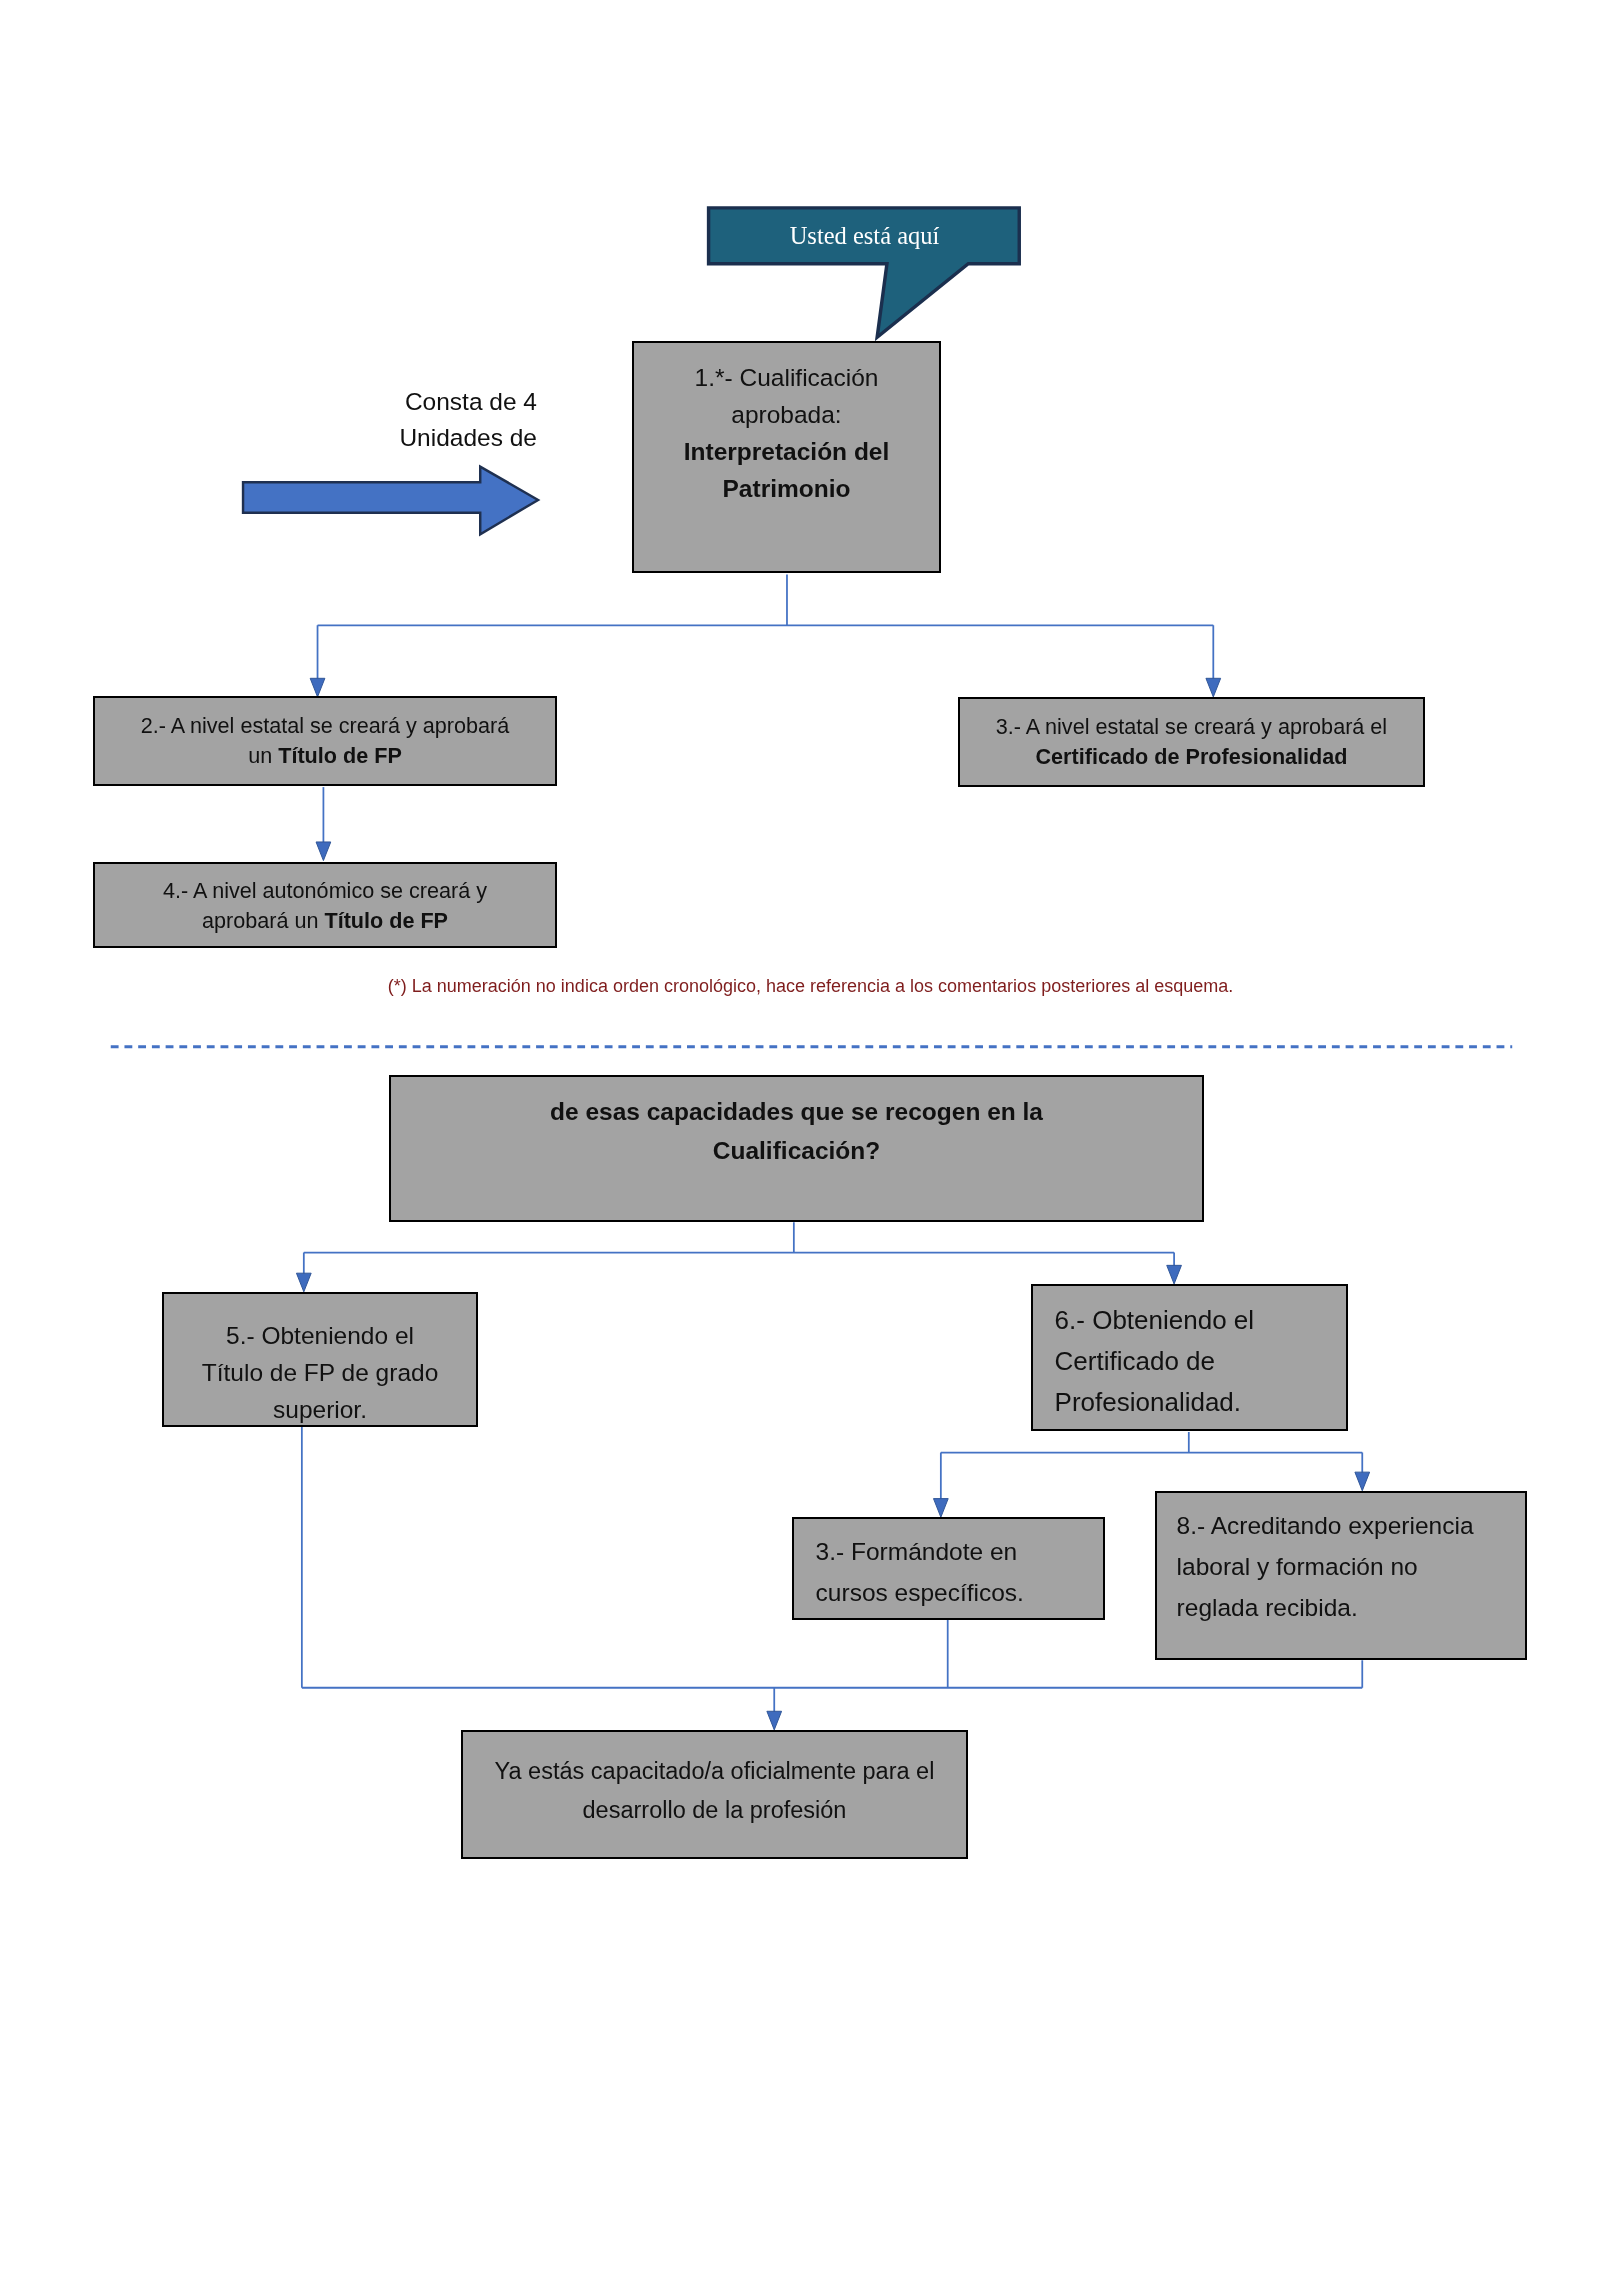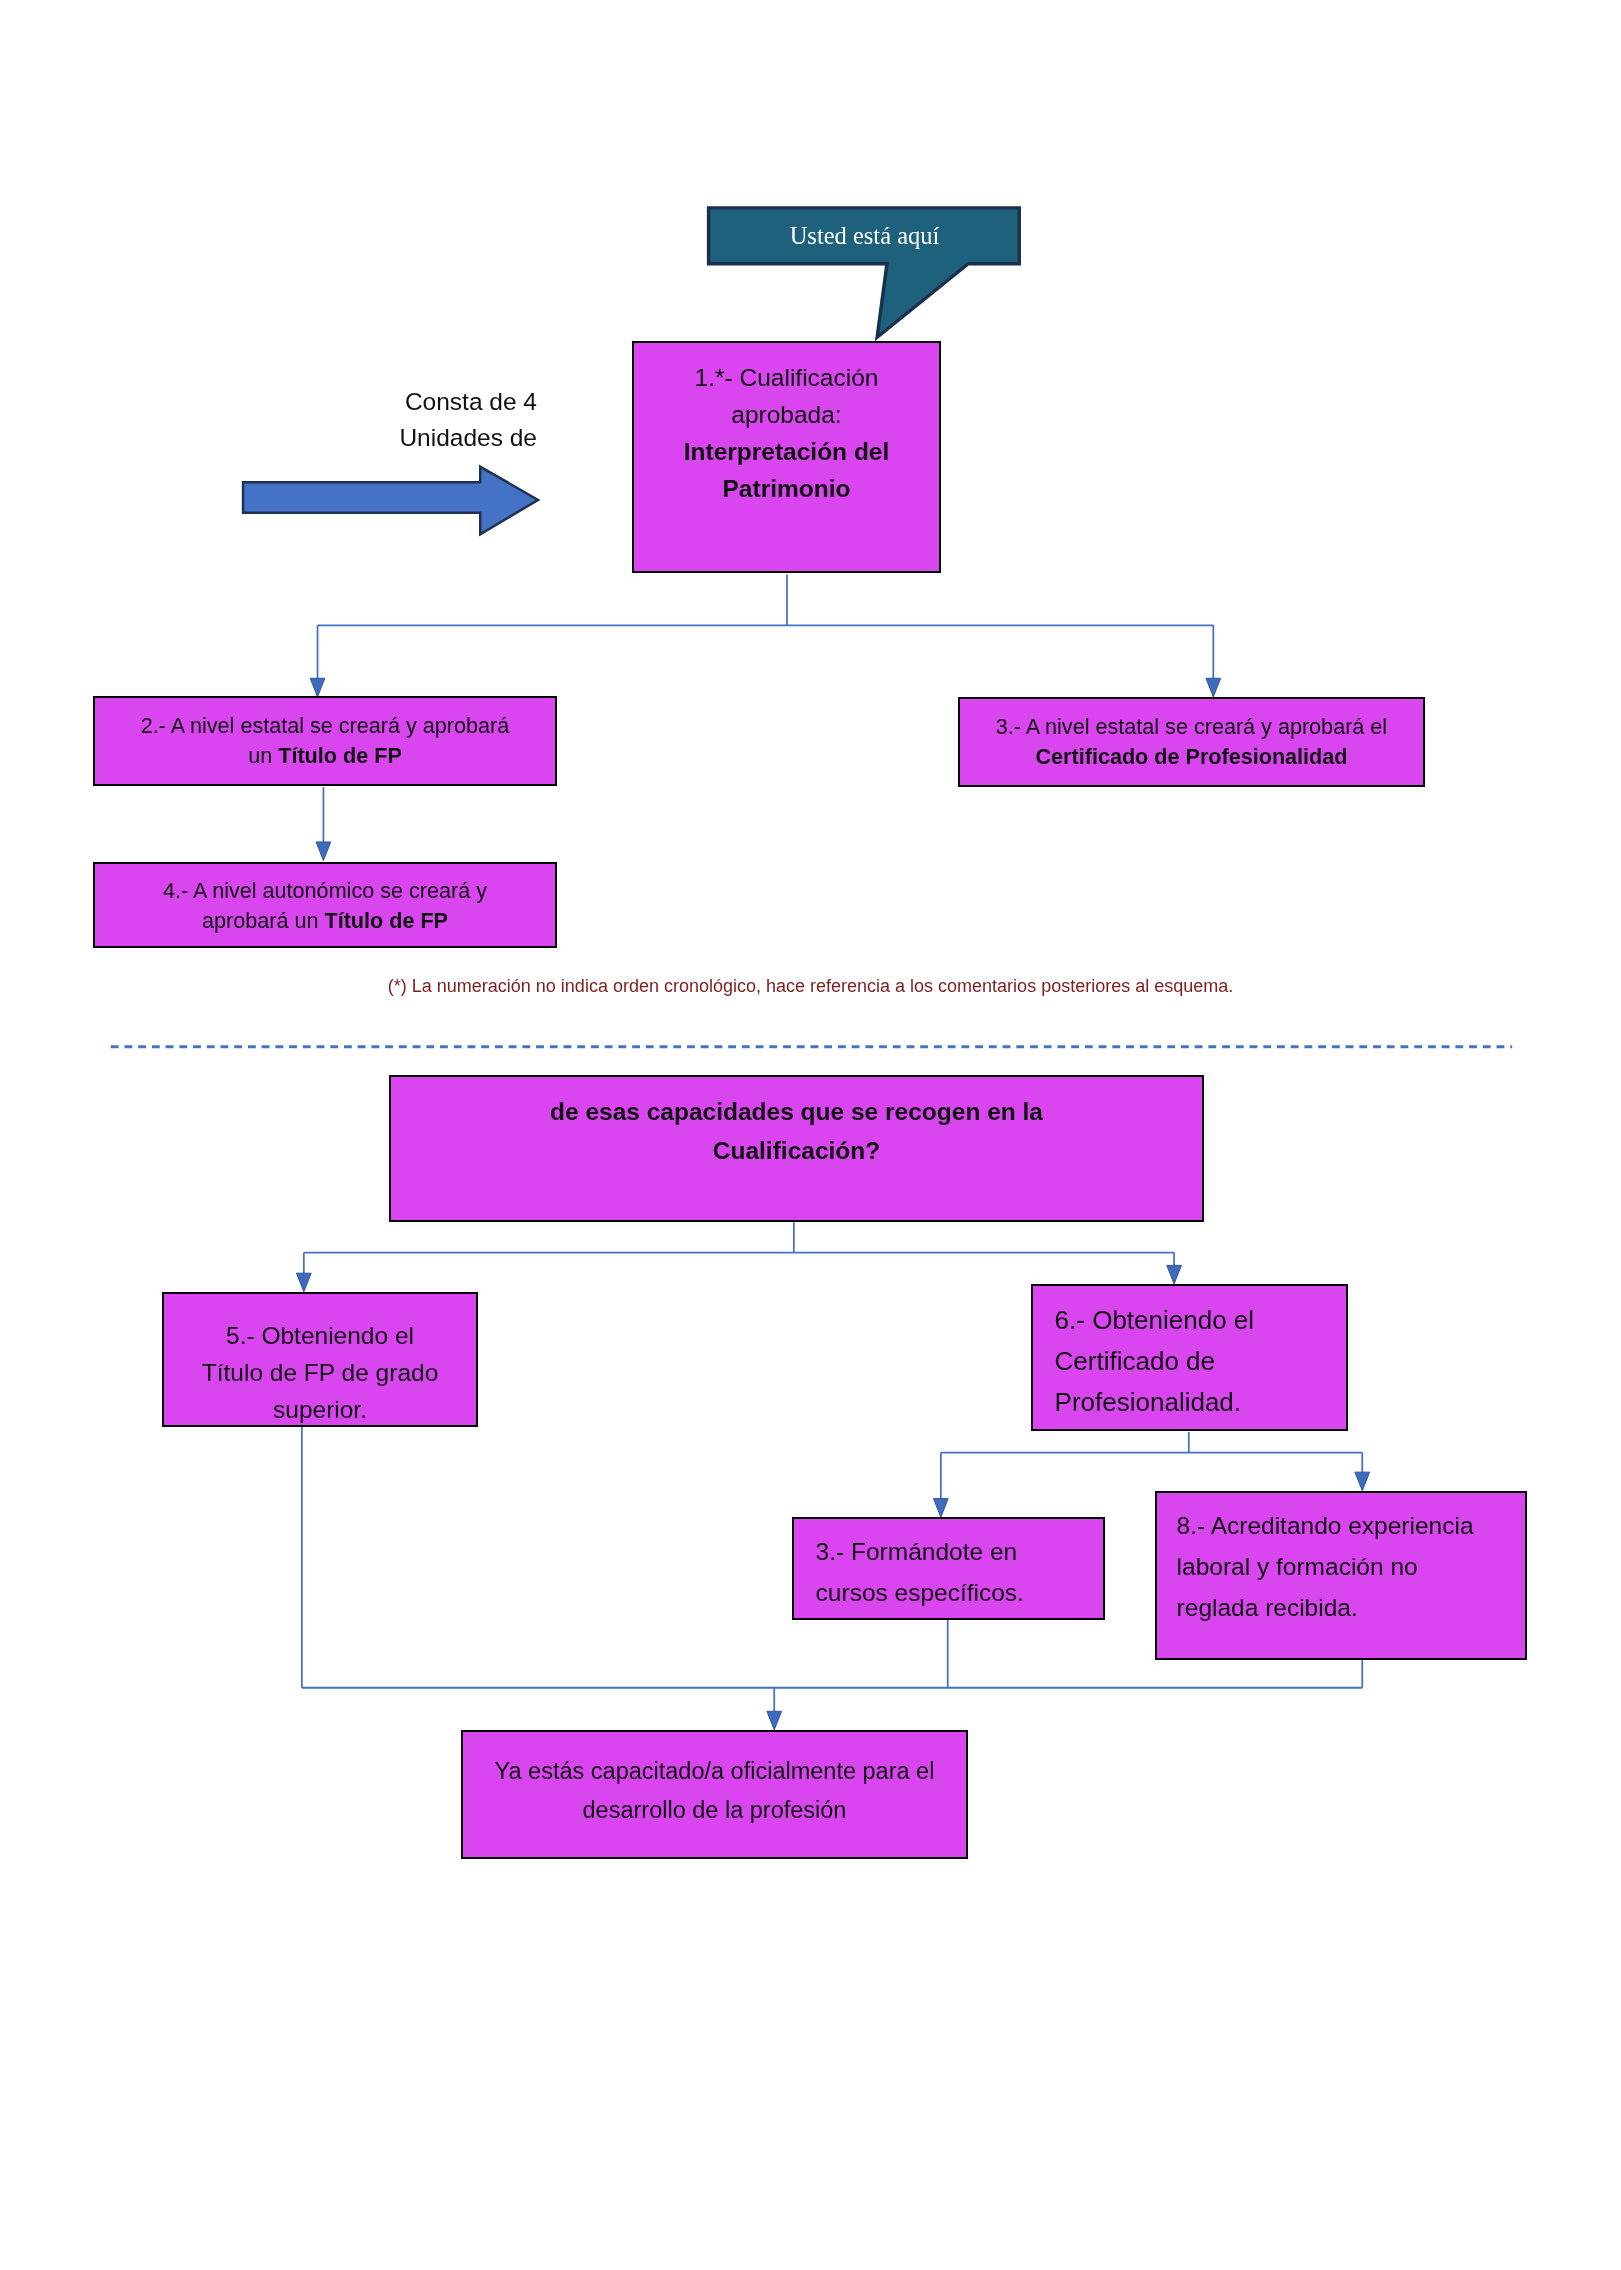--- a/index.html
+++ b/index.html
@@ -8,21 +8,21 @@
     width:1621px;height:2270px;
     background:#ffffff;
     font-family:"Liberation Sans", sans-serif;
     color:#111111;
     overflow:hidden;
   }
   #wires{position:absolute;left:0;top:0;width:1621px;height:2270px;}
   .fbox{
     position:absolute;
     box-sizing:border-box;
-    background:#d946ef;
+    background:#a3a3a3;
     border:2px solid #000000;
     text-align:center;
   }
   .fbox .line{white-space:nowrap;}
   .left-text{text-align:left;}
   .lbl{position:absolute;box-sizing:border-box;}
   .bubble-label{
     color:#ffffff;
     text-align:center;
     font-size:24.5px;

